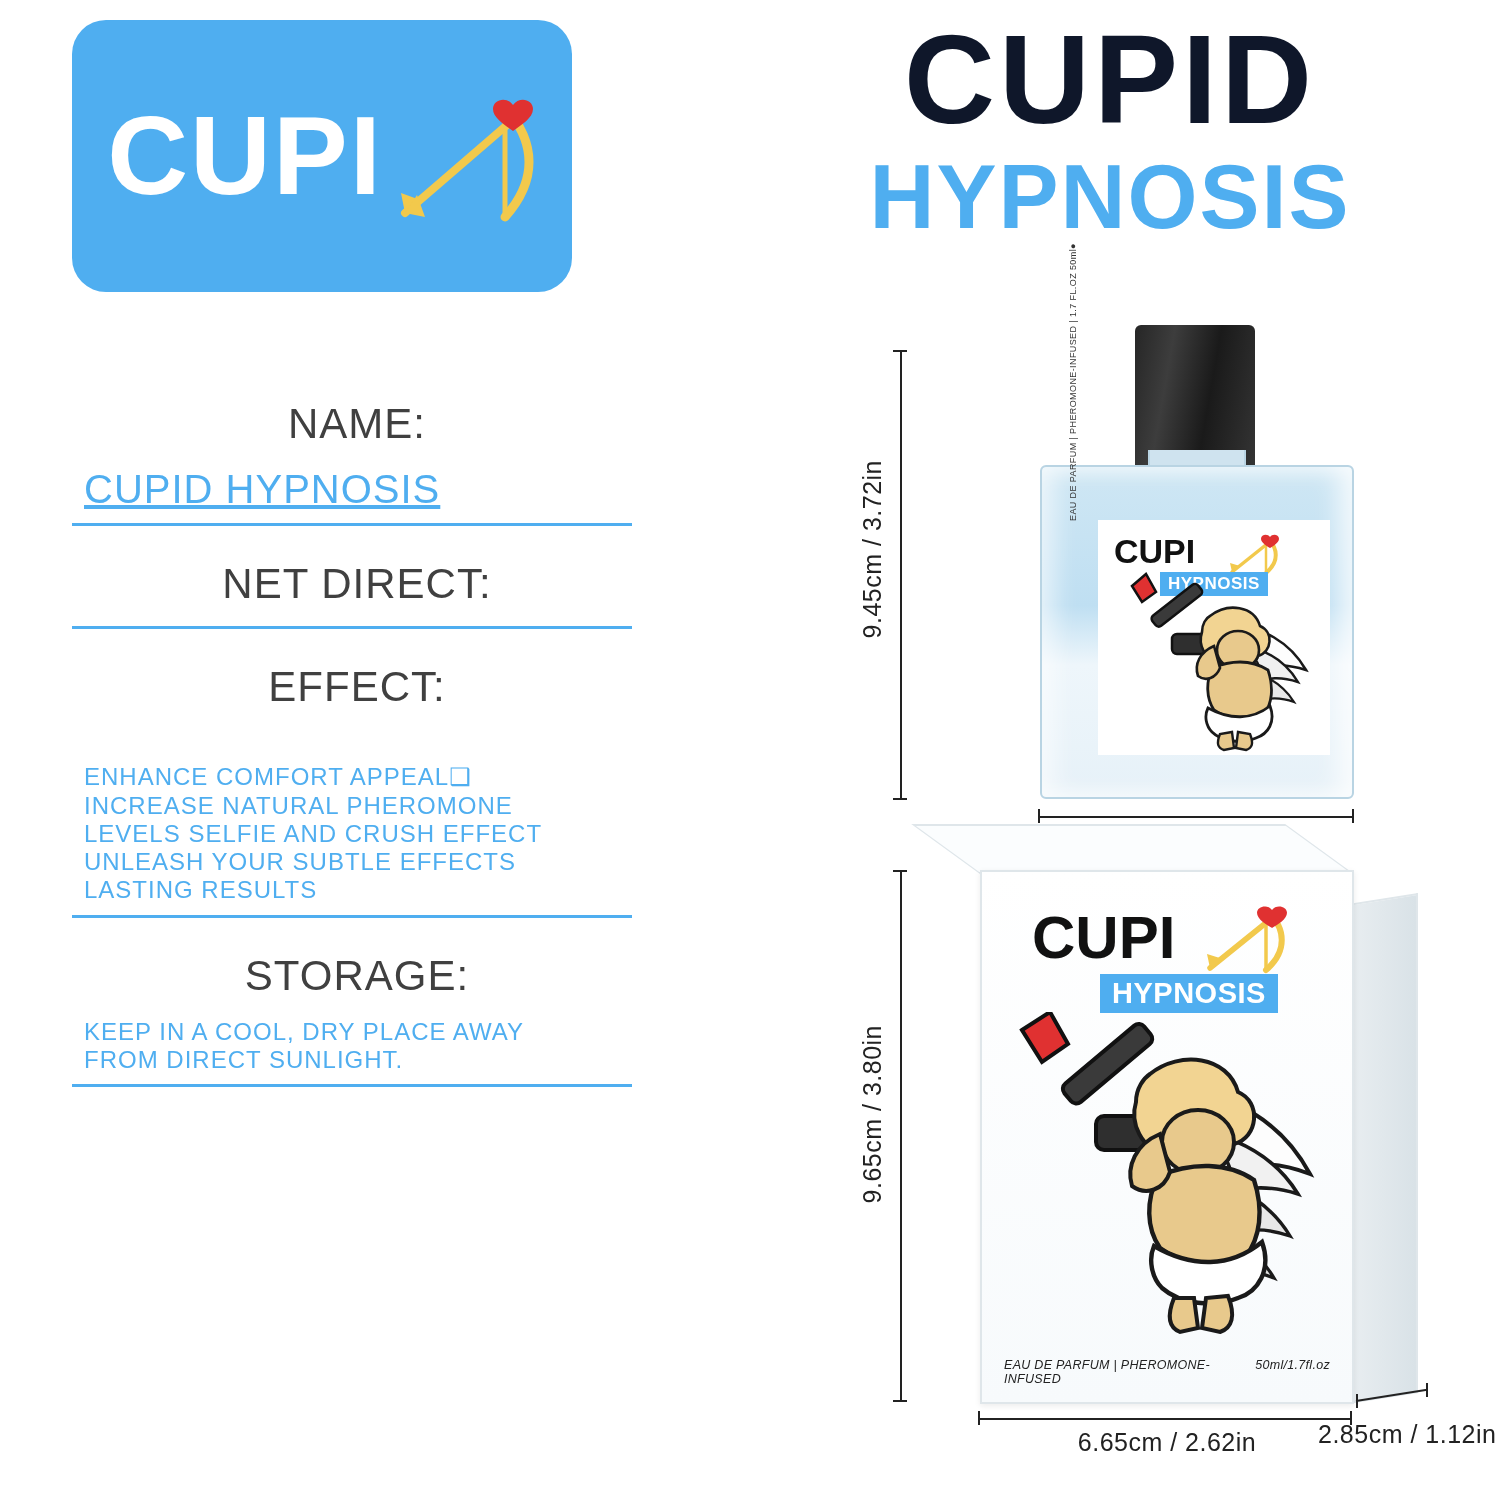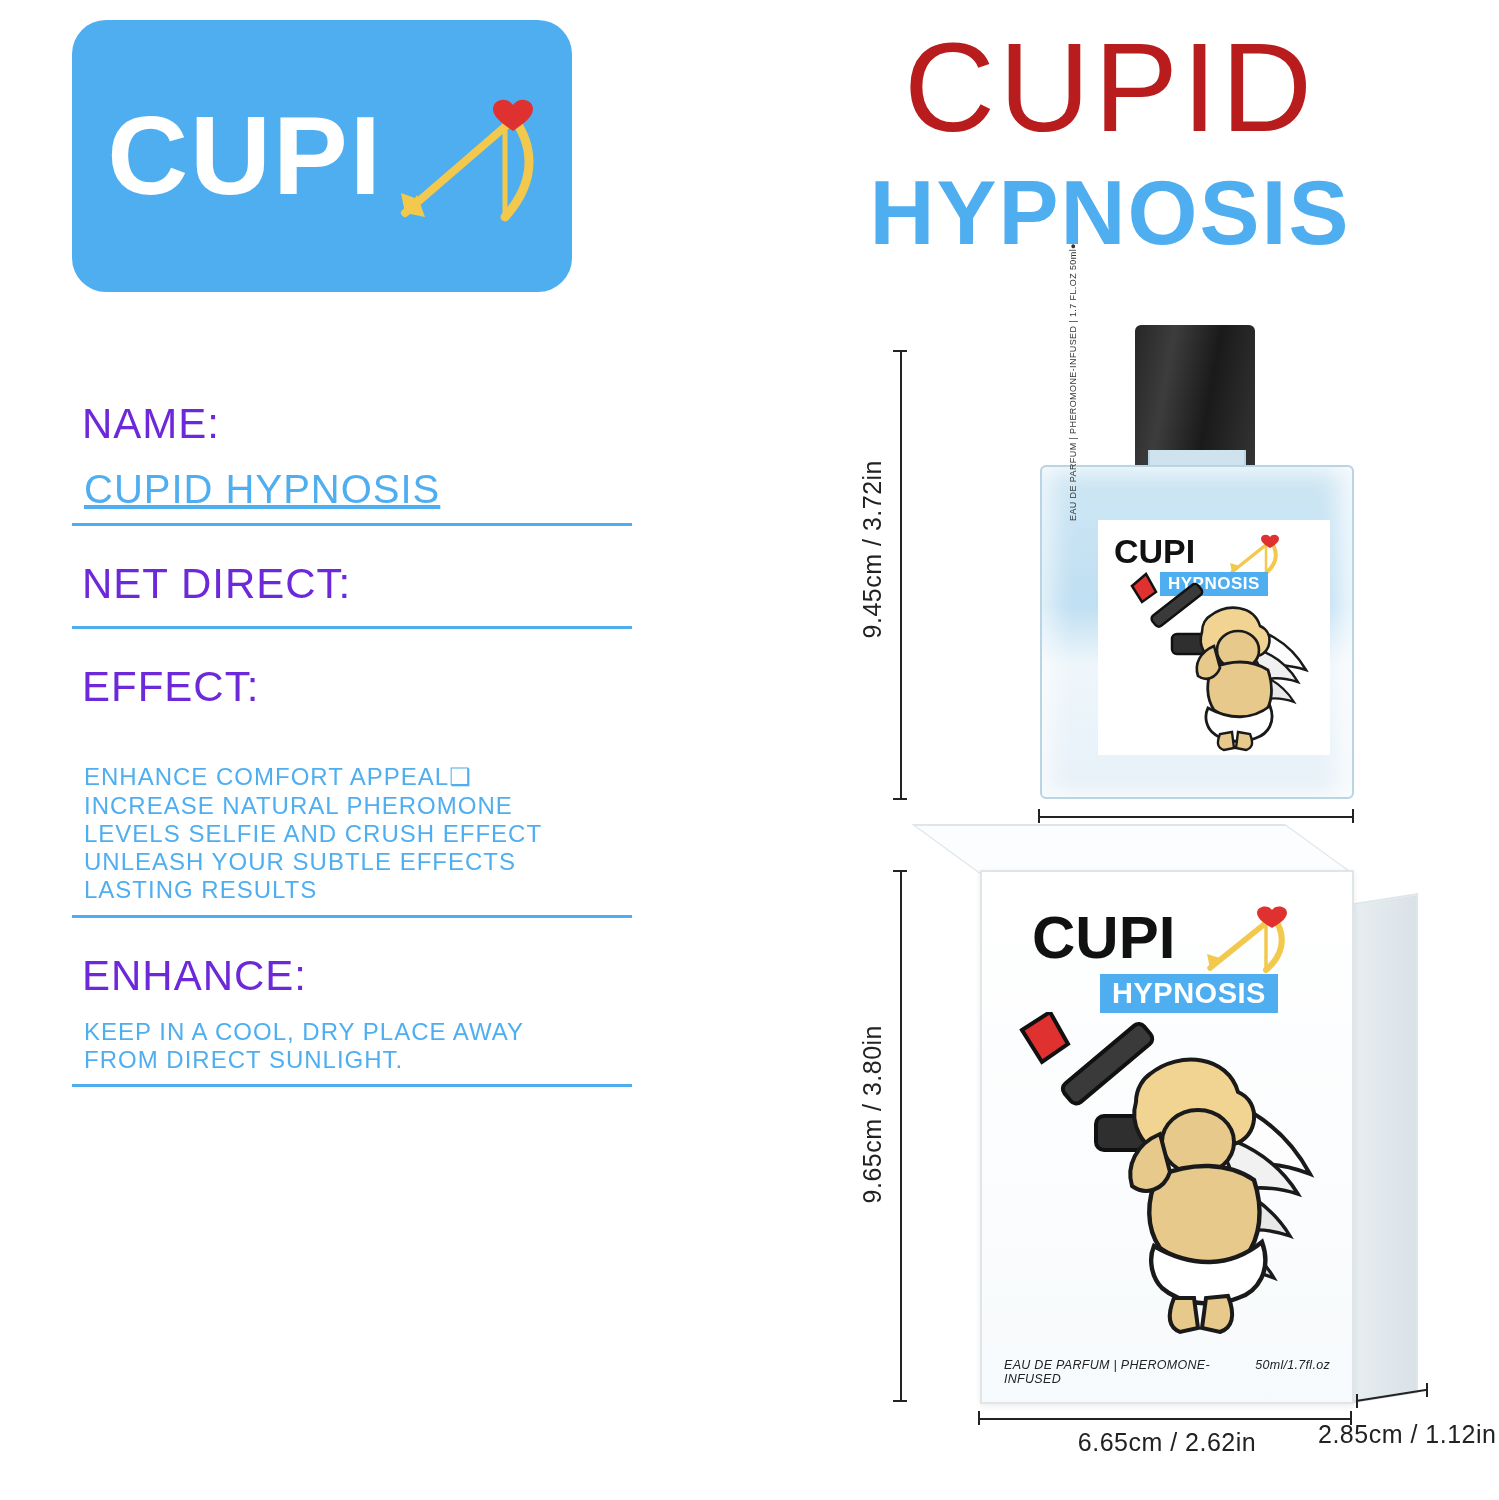--- a/index.html
+++ b/index.html
@@ -46,48 +46,49 @@
   
   #title-block {
     position: absolute;
     left: 760px;
     top: 10px;
     width: 700px;
     text-align: center;
   }
   #title-main {
     font-size: 126px;
-    font-weight: normal;
-    color: #b91c1c;
+    font-weight: bold;
+    color: #0f172a;
     letter-spacing: 4px;
     line-height: 1.05;
-    margin: 12px;
+    margin: 4px;
   }
   #title-sub {
     font-size: 90px;
     font-weight: bold;
     color: #4FAEF0;
     letter-spacing: 2px;
     line-height: 1.05;
     margin: 0;
   }
 
   
   #spec-list {
     position: absolute;
     left: 72px;
     top: 400px;
     width: 560px;
   }
   .spec-block { margin-bottom: 34px; }
   .spec-label {
     font-size: 42px;
-    color: #6d28d9;
+    color: #404040;
     letter-spacing: 1px;
     margin: 0 0 18px 10px;
+    text-align: center;
   }
   .spec-value {
     font-size: 24px;
     color: #4FAEF0;
     letter-spacing: 1px;
     margin: 0 0 10px 12px;
     line-height: 1.18;
     white-space: pre-line;
   }
   .spec-rule {
@@ -347,21 +348,21 @@
     <div class="spec-label">EFFECT:</div>
     <div class="spec-value">ENHANCE COMFORT APPEAL❑
 INCREASE NATURAL PHEROMONE
 LEVELS SELFIE AND CRUSH EFFECT
 UNLEASH YOUR SUBTLE EFFECTS
 LASTING RESULTS</div>
     <div class="spec-rule"></div>
   </div>
 
   <div class="spec-block storage">
-    <div class="spec-label">ENHANCE:</div>
+    <div class="spec-label">STORAGE:</div>
     <div class="spec-value">KEEP IN A COOL, DRY PLACE AWAY
 FROM DIRECT SUNLIGHT.</div>
     <div class="spec-rule"></div>
   </div>
 
 </div>
 
 <div id="product-area">
 
   <div id="bottle-group">

